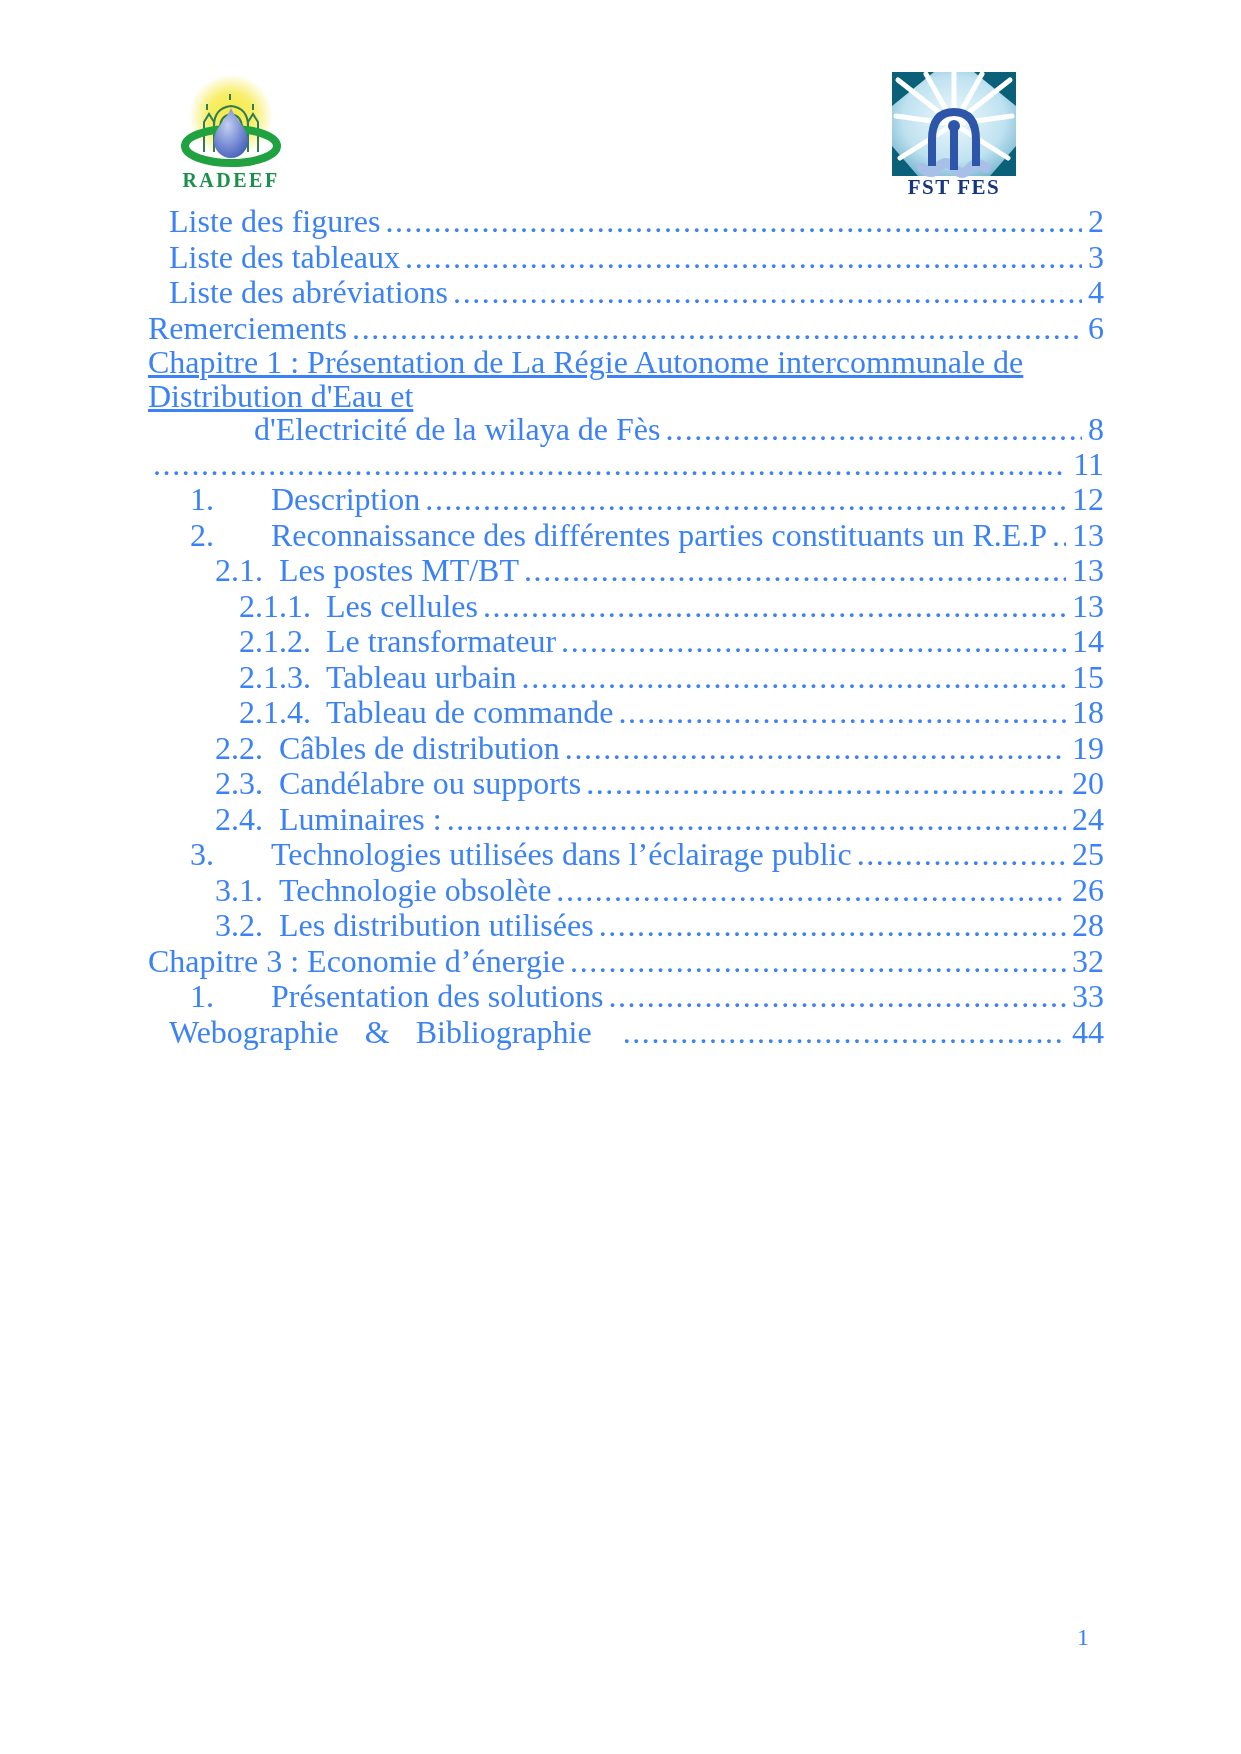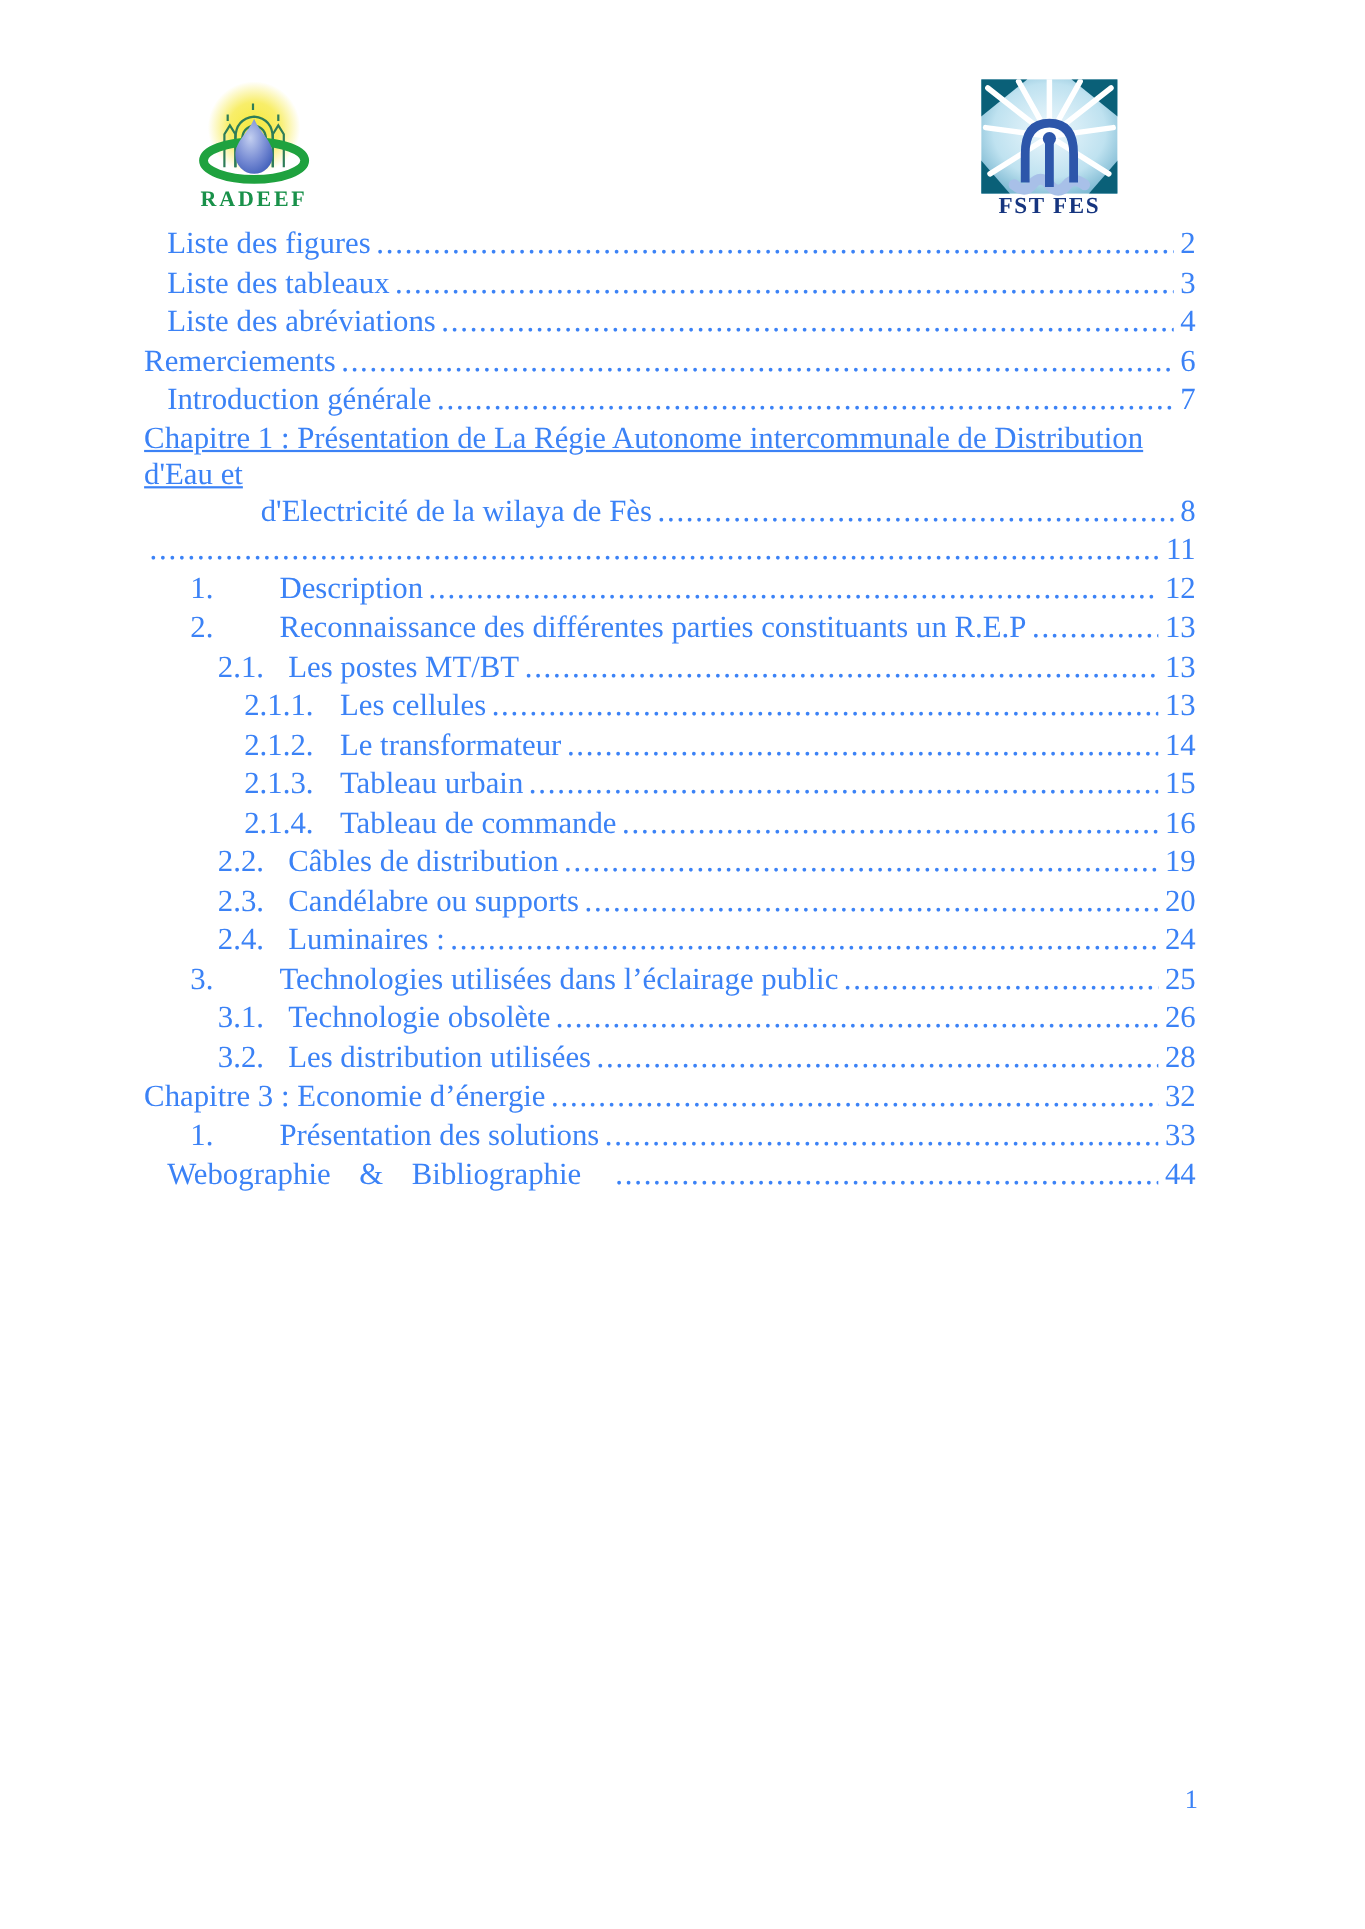--- a/index.html
+++ b/index.html
@@ -12,23 +12,23 @@
     overflow:hidden;
   }
 
   
   .logo-radeef { position:absolute; left:176px; top:66px; width:110px; height:126px; }
   .logo-fst    { position:absolute; left:892px; top:72px; width:124px; height:126px; }
 
   
   .toc {
     position:absolute;
-    left:131px; top:204px;
+    left:148px; top:204px;
     width:956px;
-    font-size:28px;
+    font-size:32px;
   }
   .row {
     display:flex;
     align-items:baseline;
     line-height:35.5px;
     white-space:nowrap;
   }
   .row .num { display:inline-block; flex:0 0 auto; }
   .l0 { padding-left:0; }
   .l1 { padding-left:21px; }
@@ -140,25 +140,20 @@
       <div class="row l1">
         <span class="label">Liste des abréviations</span>
         <span class="leader"></span>
         <span class="pagenum">4</span>
       </div>
       <div class="row l0">
         <span class="label">Remerciements</span>
         <span class="leader"></span>
         <span class="pagenum">6</span>
       </div>
-      <div class="row l1">
-        <span class="label">Introduction générale</span>
-        <span class="leader"></span>
-        <span class="pagenum">7</span>
-      </div>
       <div class="wrapentry">
         <div class="wrapline1 l0">Chapitre 1 : Présentation de La Régie Autonome intercommunale de Distribution d'Eau et</div>
         <div class="wrapline2">
           <span class="label">d'Electricité de la wilaya de Fès</span>
           <span class="leader"></span>
           <span class="pagenum">8</span>
         </div>
       </div>
       <div class="row l0">
         <span class="leader"></span>
@@ -197,21 +192,21 @@
       <div class="row n3">
         <span class="num">2.1.3.</span>
         <span class="label">Tableau urbain</span>
         <span class="leader"></span>
         <span class="pagenum">15</span>
       </div>
       <div class="row n3">
         <span class="num">2.1.4.</span>
         <span class="label">Tableau de commande</span>
         <span class="leader"></span>
-        <span class="pagenum">16</span>
+        <span class="pagenum">18</span>
       </div>
       <div class="row n2">
         <span class="num">2.2.</span>
         <span class="label">Câbles de distribution</span>
         <span class="leader"></span>
         <span class="pagenum">19</span>
       </div>
       <div class="row n2">
         <span class="num">2.3.</span>
         <span class="label">Candélabre ou supports</span>

